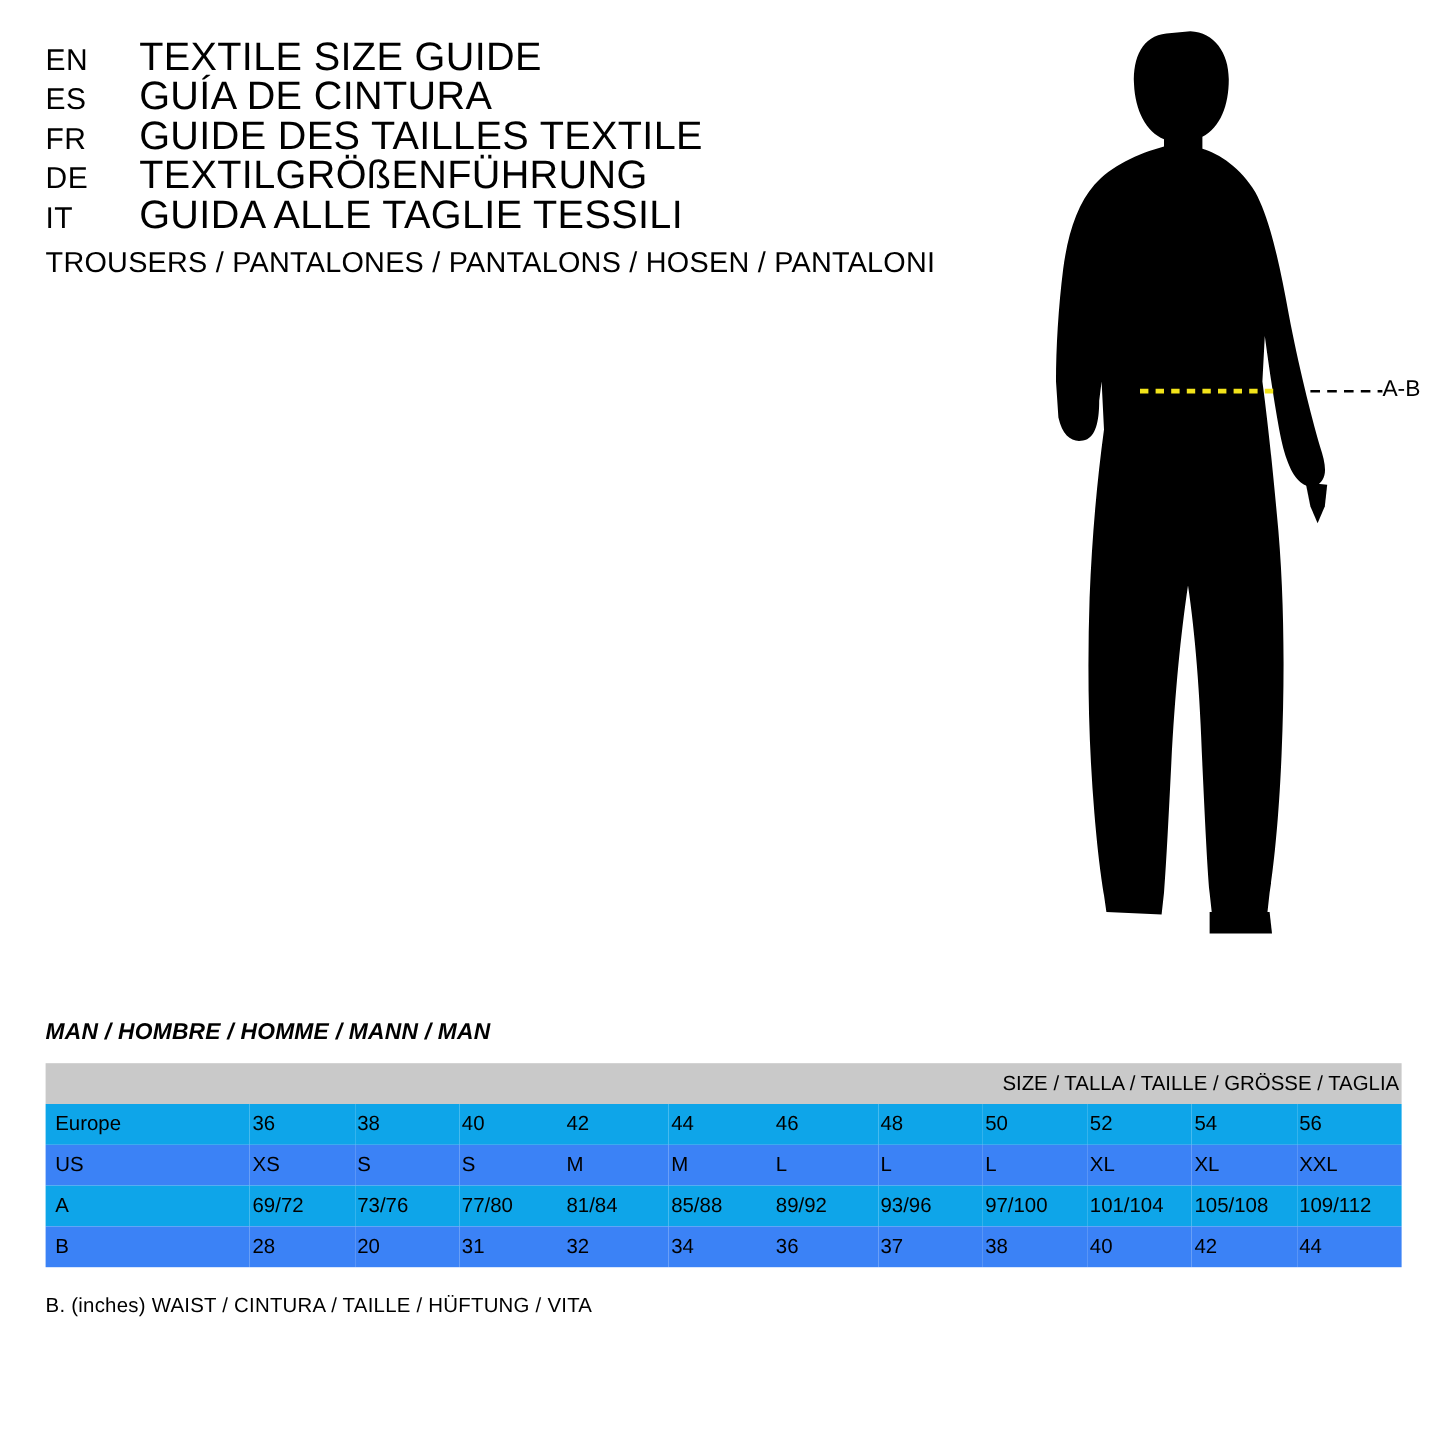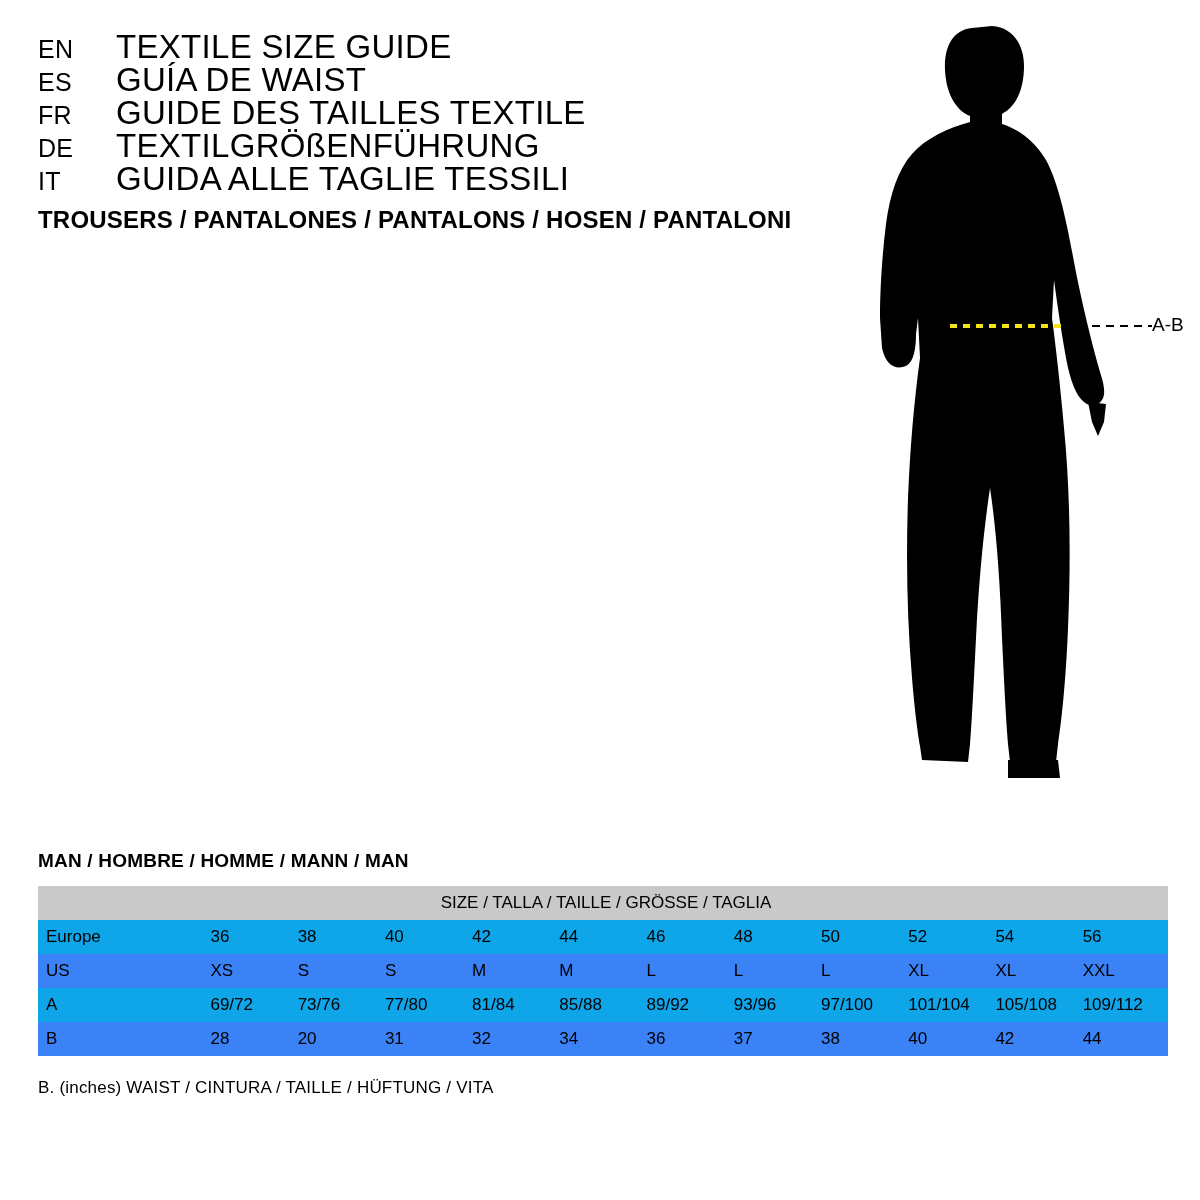--- a/index.html
+++ b/index.html
@@ -38,21 +38,21 @@
     font-size: 25px;
     letter-spacing: 0.3px;
   }
   .lang-text {
     font-size: 33px;
     letter-spacing: 0.3px;
   }
   .garment-title {
     margin-top: 13px;
     font-size: 24px;
-    font-weight: bold;
+    font-weight: normal;
     letter-spacing: 0.2px;
   }
 
   
   .figure-wrap {
     position: absolute;
     left: 852px;
     top: 18px;
     width: 360px;
     height: 790px;
@@ -64,36 +64,37 @@
     position: absolute;
     left: 38px;
     top: 850px;
     width: 1130px;
   }
   .gender-title {
     font-size: 19px;
     font-weight: bold;
     letter-spacing: 0.2px;
     margin-bottom: 14px;
+    font-style: italic;
   }
   table.size-table {
     border-collapse: collapse;
     width: 1130px;
     table-layout: fixed;
   }
   table.size-table td, table.size-table th {
     font-size: 17px;
     font-weight: normal;
     text-align: left;
     padding: 7px 2px;
     border: none;
   }
   table.size-table tr.header-row td {
     background: #c9c9c9;
-    text-align: center;
+    text-align: right;
     padding-left: 8px;
     font-size: 17px;
   }
   table.size-table tr.row-alt td {
     background: #0ea5e9;
   }
   table.size-table tr.row-plain td {
     background: #3b82f6;
   }
   table.size-table td.rowlabel {
@@ -120,21 +121,21 @@
 
 <div class="page">
 
   <div class="lang-block">
     <div class="lang-row">
       <div class="lang-code">EN</div>
       <div class="lang-text">TEXTILE SIZE GUIDE</div>
     </div>
     <div class="lang-row">
       <div class="lang-code">ES</div>
-      <div class="lang-text">GUÍA DE WAIST</div>
+      <div class="lang-text">GUÍA DE CINTURA</div>
     </div>
     <div class="lang-row">
       <div class="lang-code">FR</div>
       <div class="lang-text">GUIDE DES TAILLES TEXTILE</div>
     </div>
     <div class="lang-row">
       <div class="lang-code">DE</div>
       <div class="lang-text">TEXTILGRÖßENFÜHRUNG</div>
     </div>
     <div class="lang-row">

